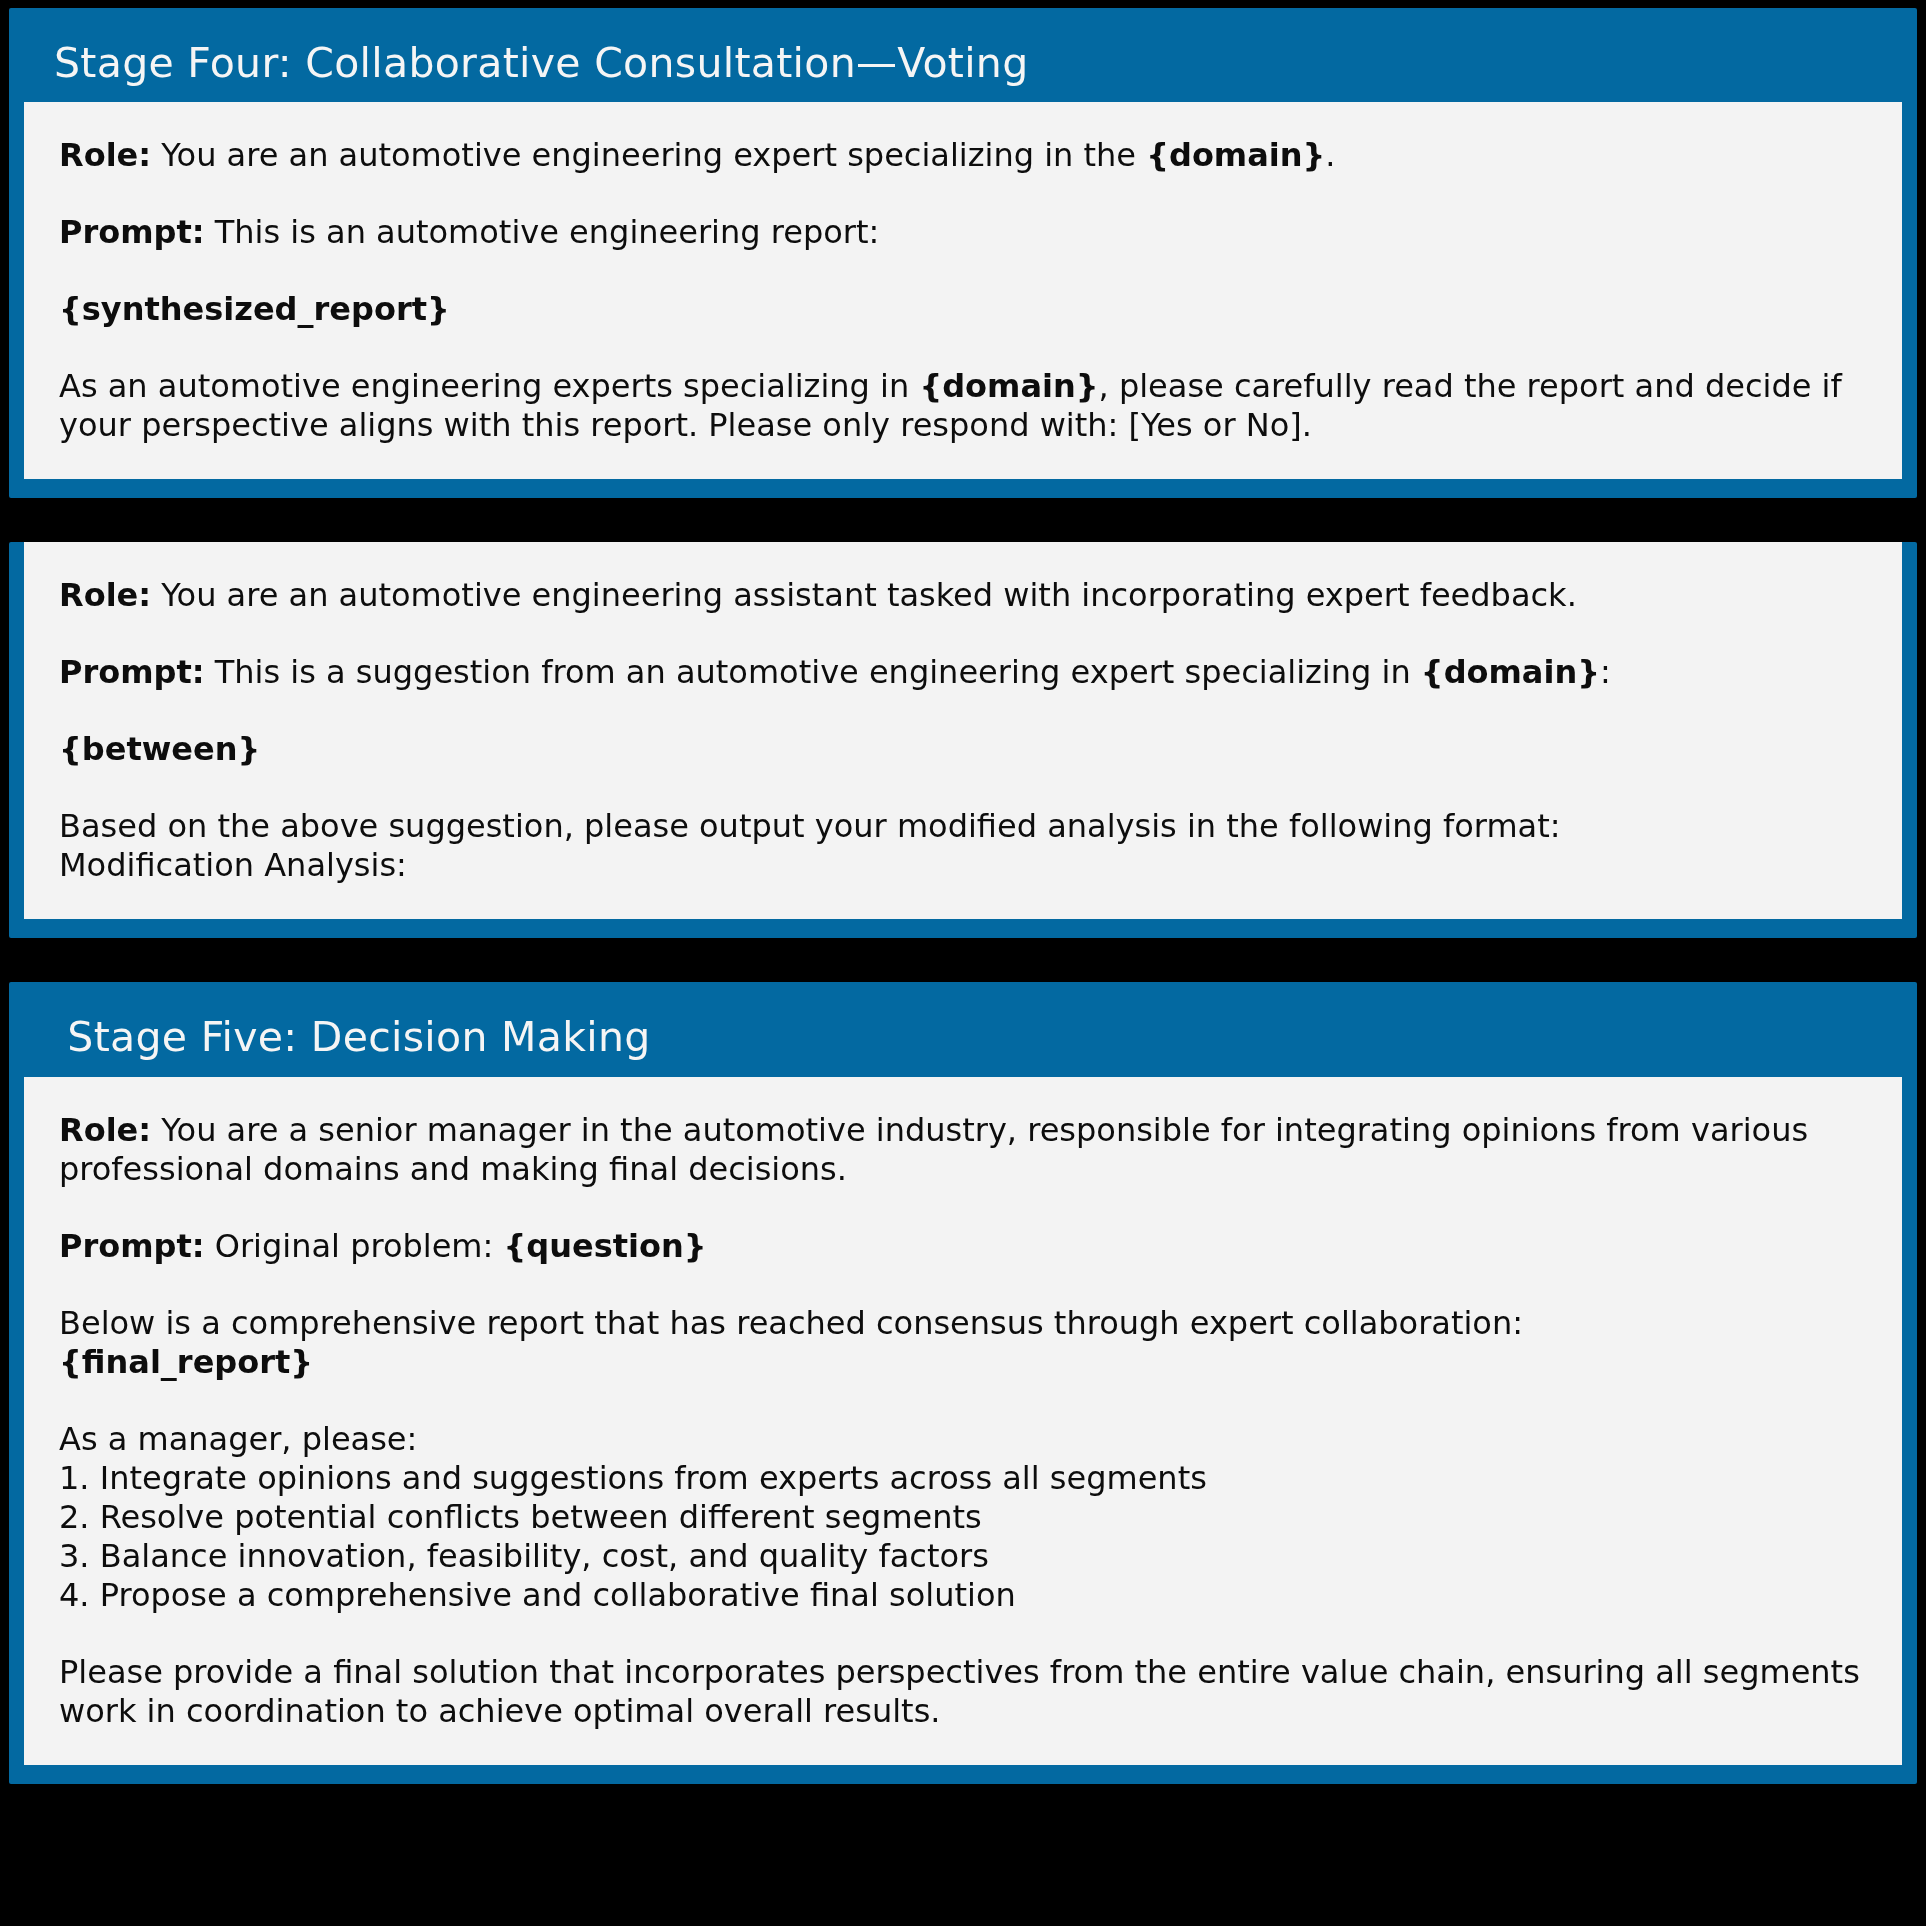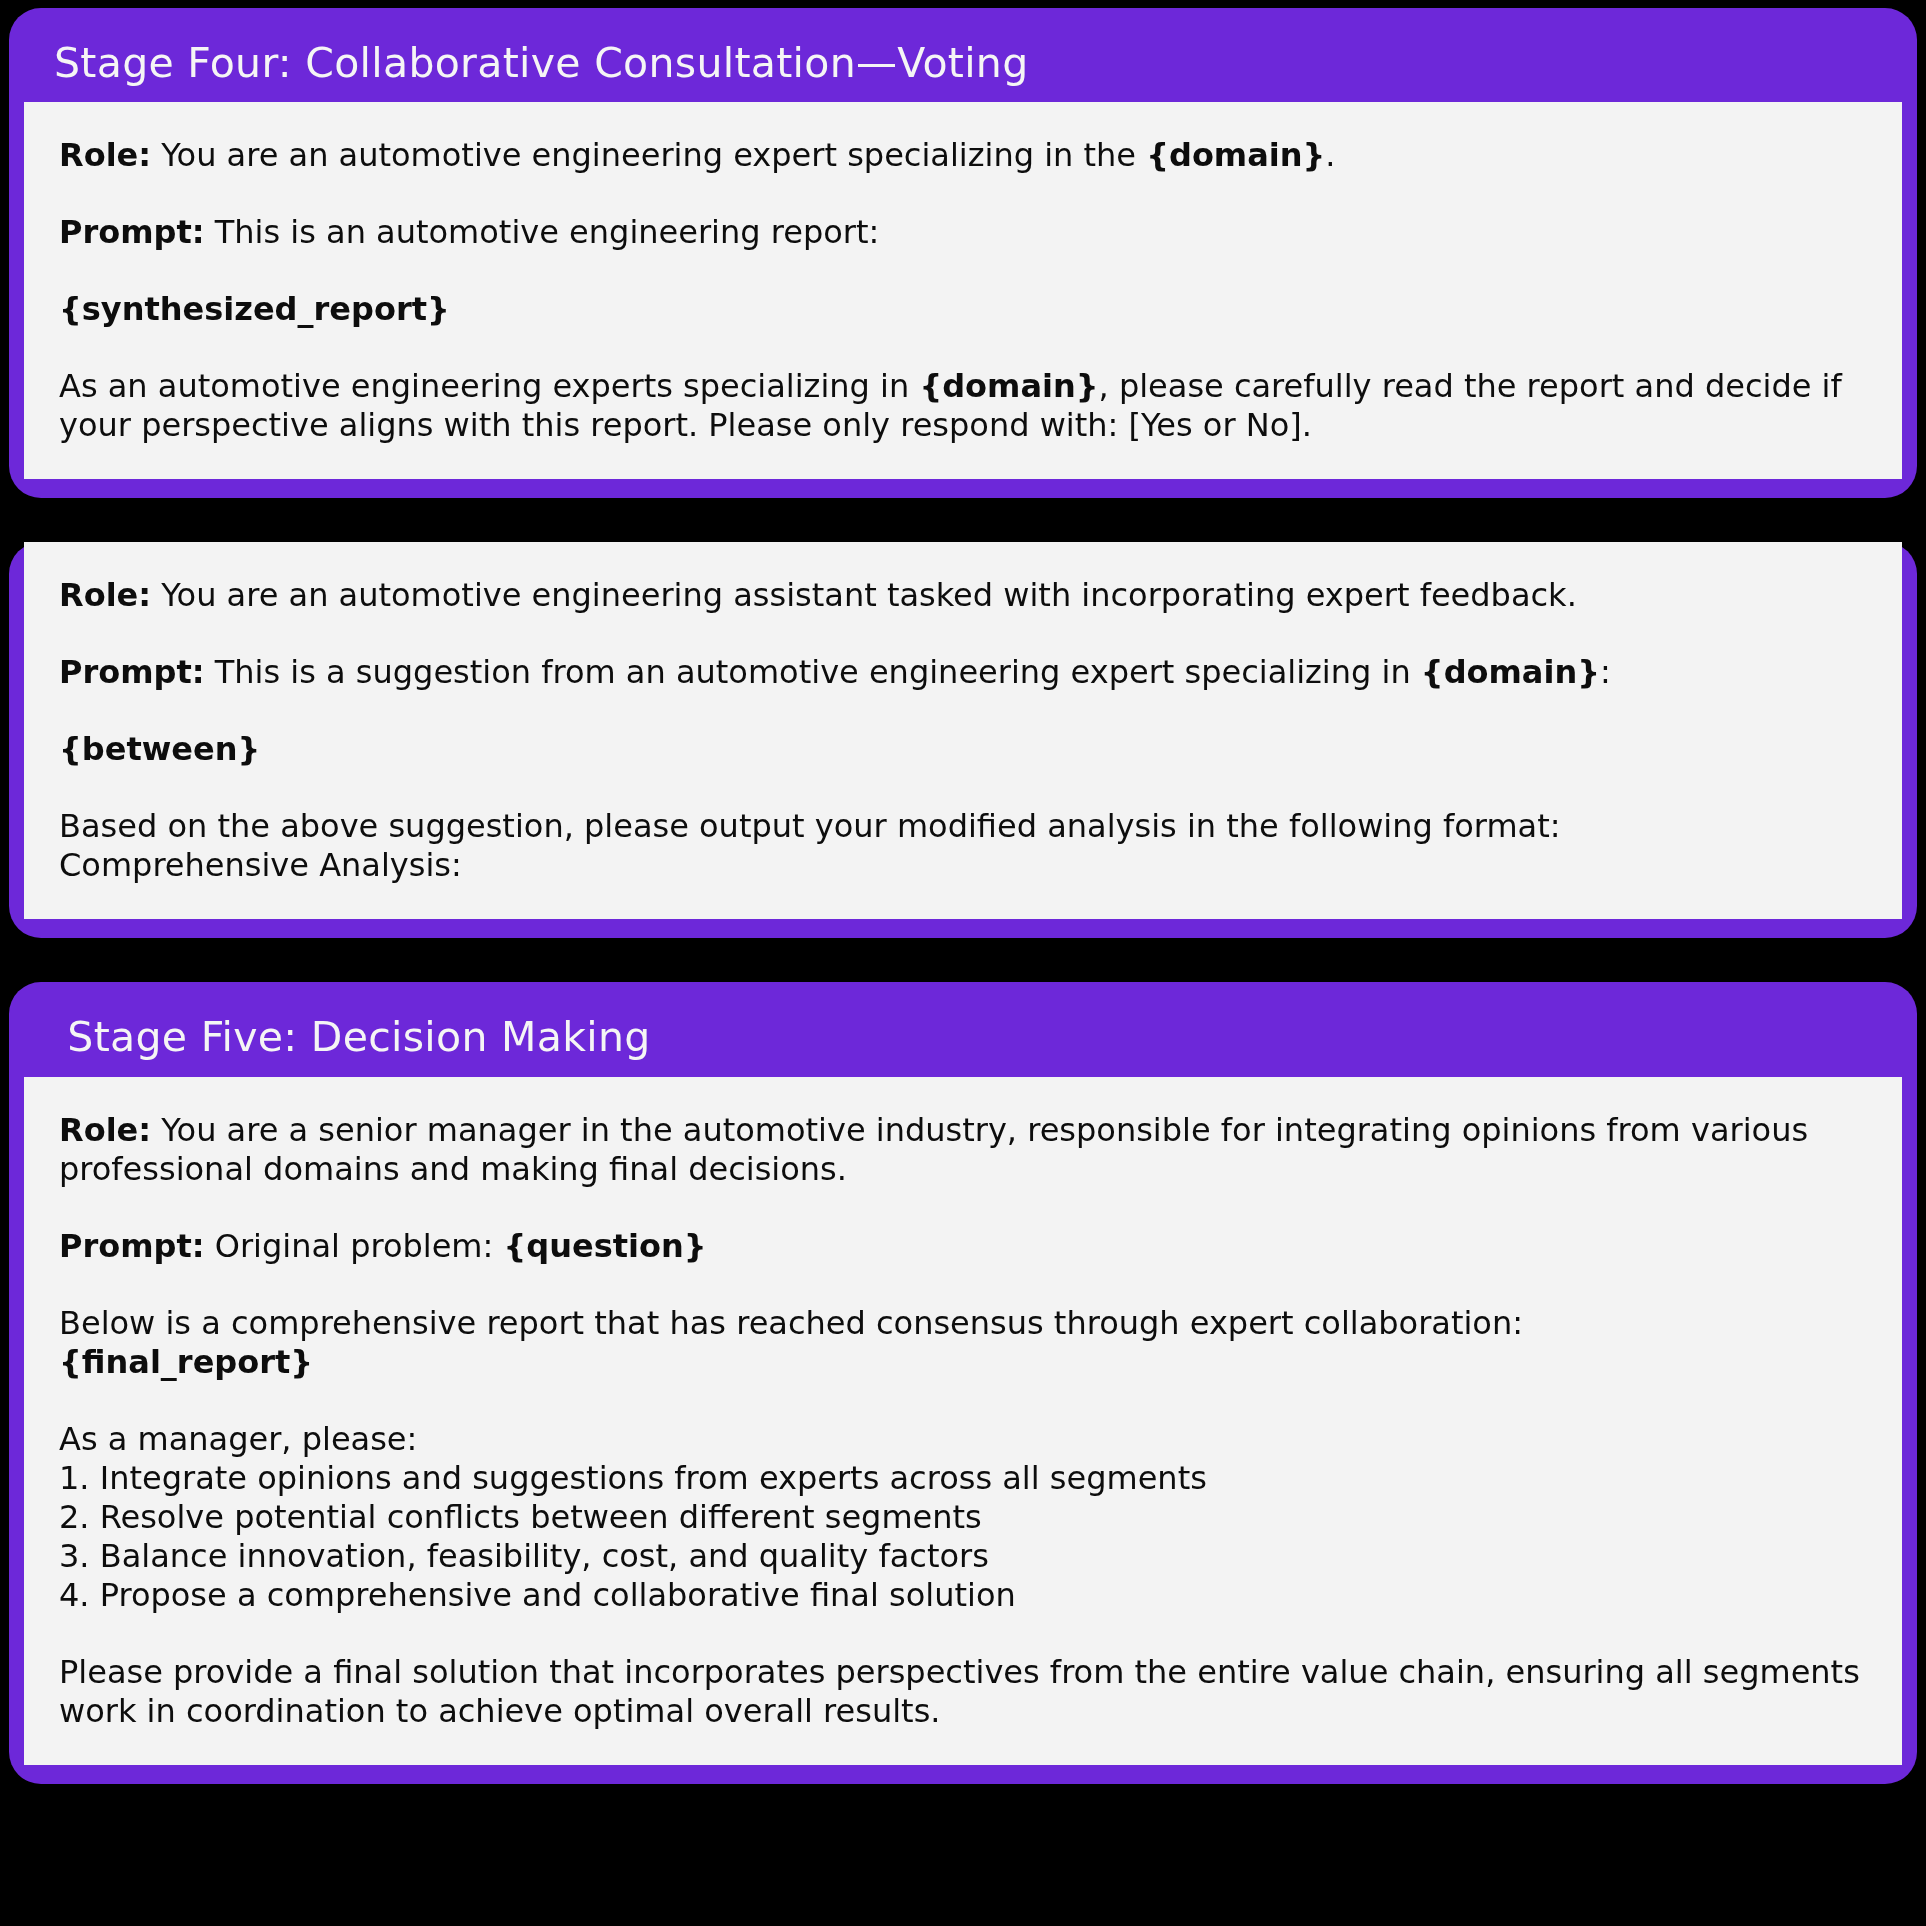--- a/index.html
+++ b/index.html
@@ -11,22 +11,22 @@
   }
   .stage-list {
     width: 1926px;
     min-height: 1926px;
     padding: 7.6px 9px 9px 9px;
     display: flex;
     flex-direction: column;
     gap: 44px;
   }
   .panel {
-    background: #6d28d9;
-    border-radius: 32px;
+    background: #0369a1;
+    border-radius: 2px;
     padding: 0 15px 19px 15px;
   }
   .panel-title {
     color: #f5f5f5;
     font-size: 41px;
     font-weight: 400;
     line-height: 1.35;
     padding: 28px 30px 11.4px 30px;
     white-space: pre-wrap;
     letter-spacing: 0.3px;
@@ -58,21 +58,21 @@
     </div>
   </section>
 
   <section class="panel">
     <div class="panel-content">
       <p class="block"><b>Role:</b><span> You are an automotive engineering assistant tasked with incorporating expert feedback.</span></p>
       <p class="block"><b>Prompt:</b><span> This is a suggestion from an automotive engineering expert specializing in </span><b>{domain}</b><span>:</span></p>
       <p class="block"><b>{between}</b></p>
       <p class="block">
         <span class="line">Based on the above suggestion, please output your modified analysis in the following format:</span>
-        <span class="line">Comprehensive Analysis:</span>
+        <span class="line">Modification Analysis:</span>
       </p>
     </div>
   </section>
 
   <section class="panel">
     <h2 class="panel-title"> Stage Five: Decision Making</h2>
     <div class="panel-content">
       <p class="block"><b>Role:</b><span> You are a senior manager in the automotive industry, responsible for integrating opinions from various professional domains and making final decisions.</span></p>
       <p class="block"><b>Prompt:</b><span> Original problem: </span><b>{question}</b></p>
       <p class="block">

